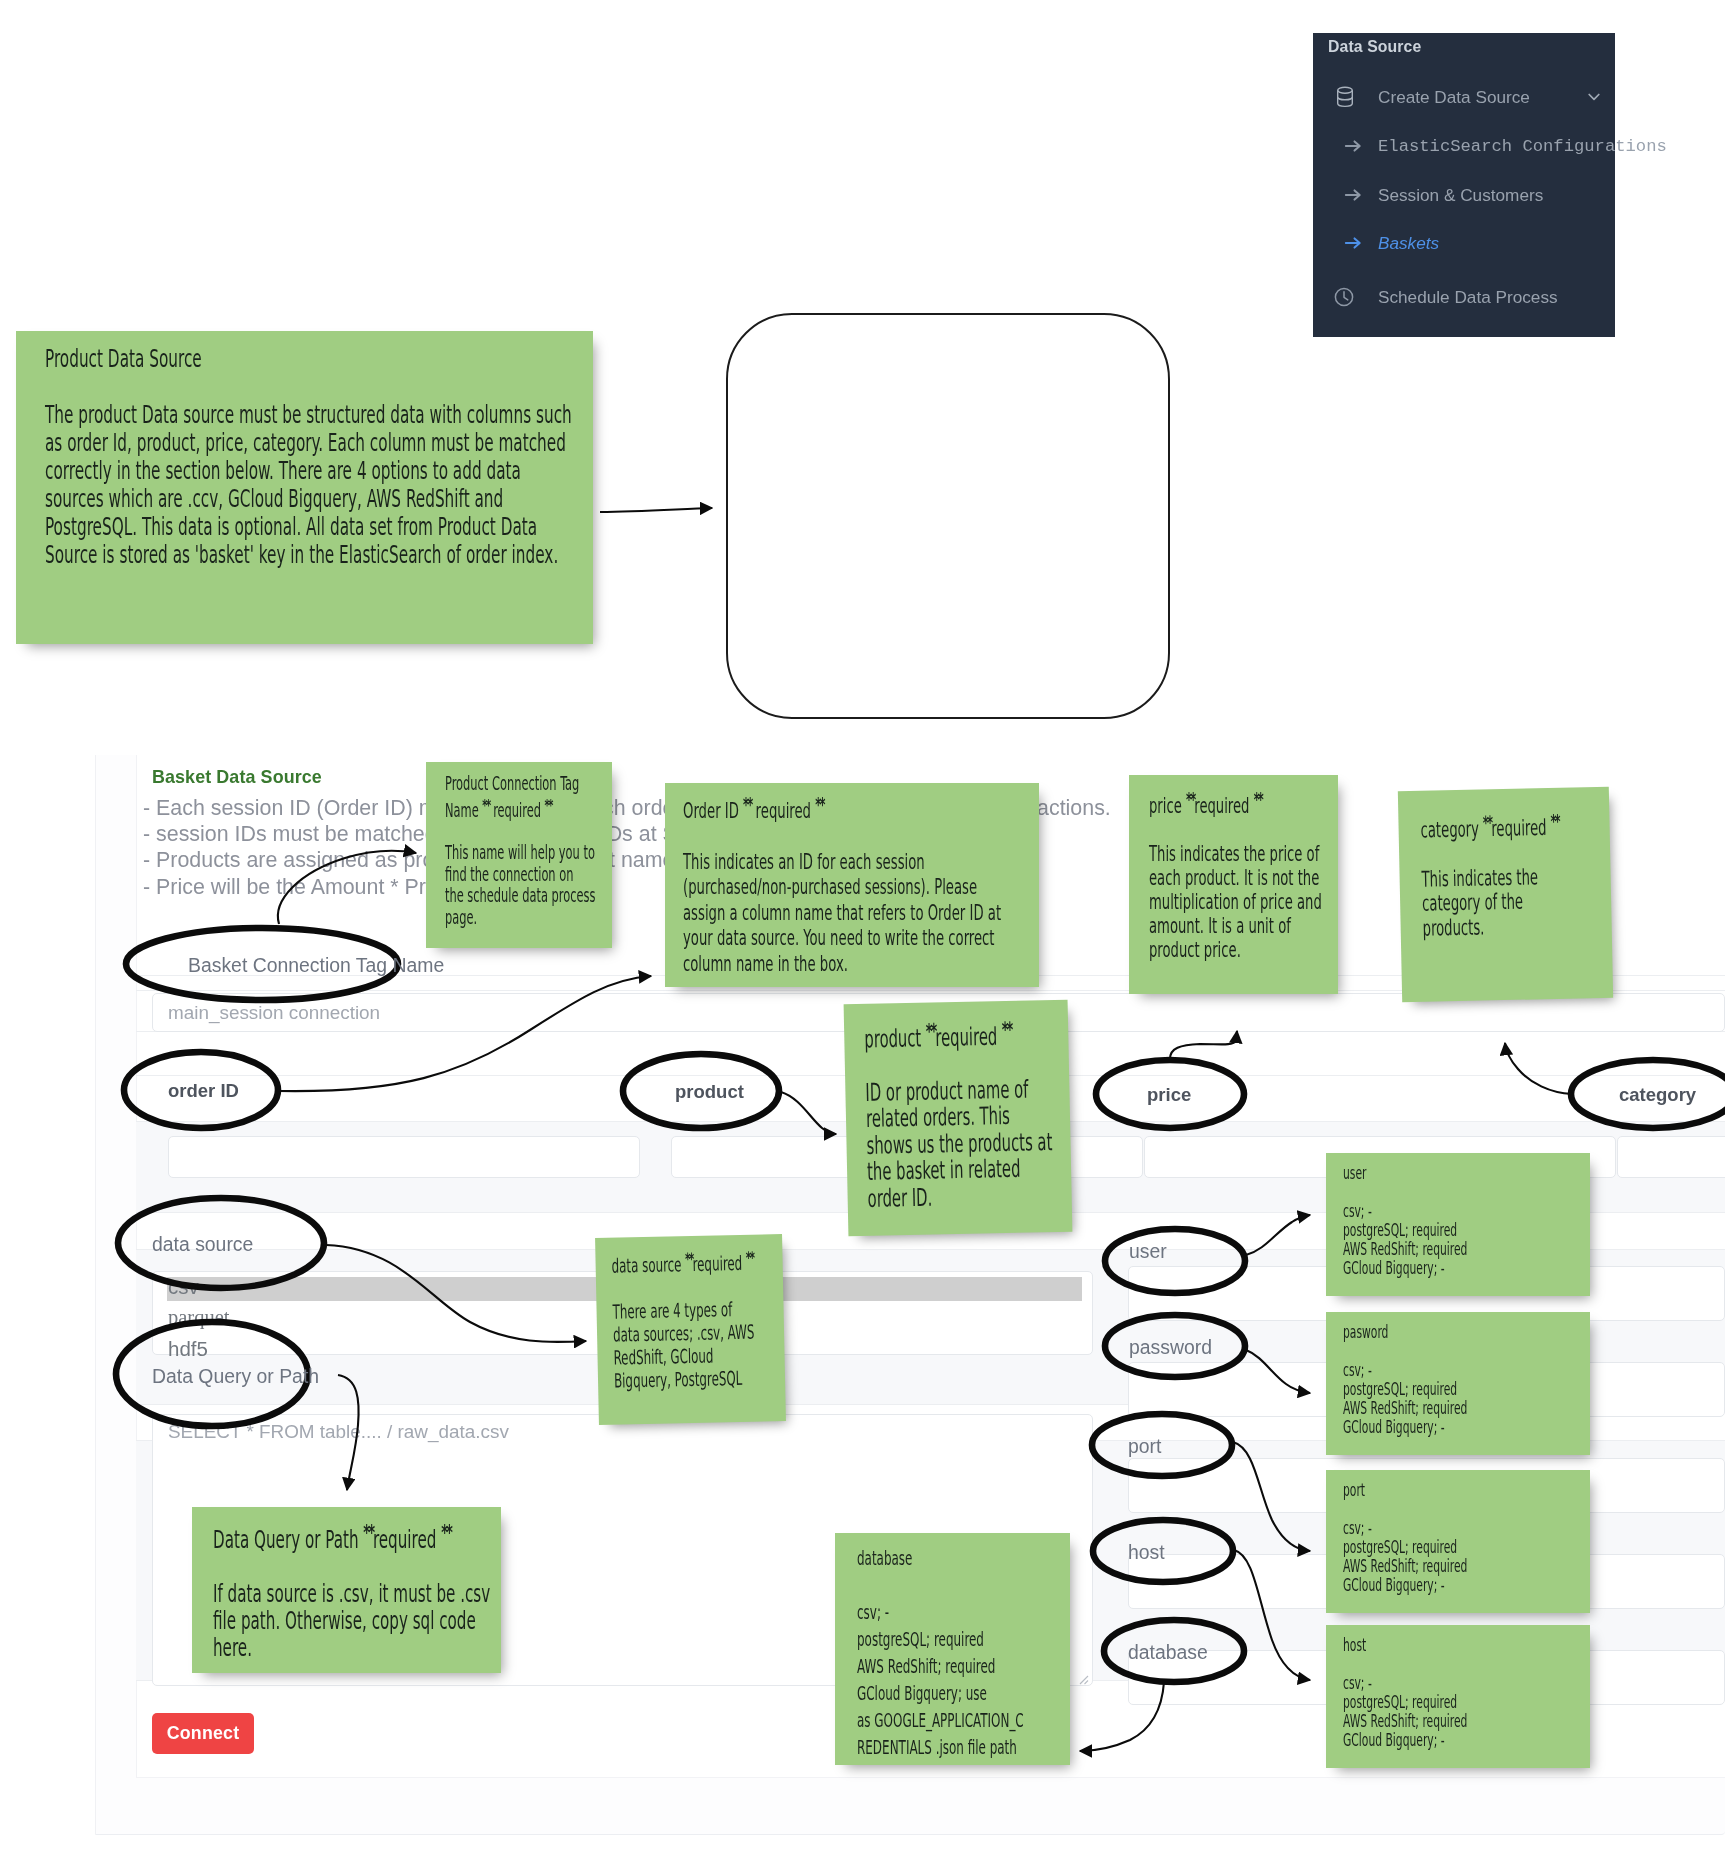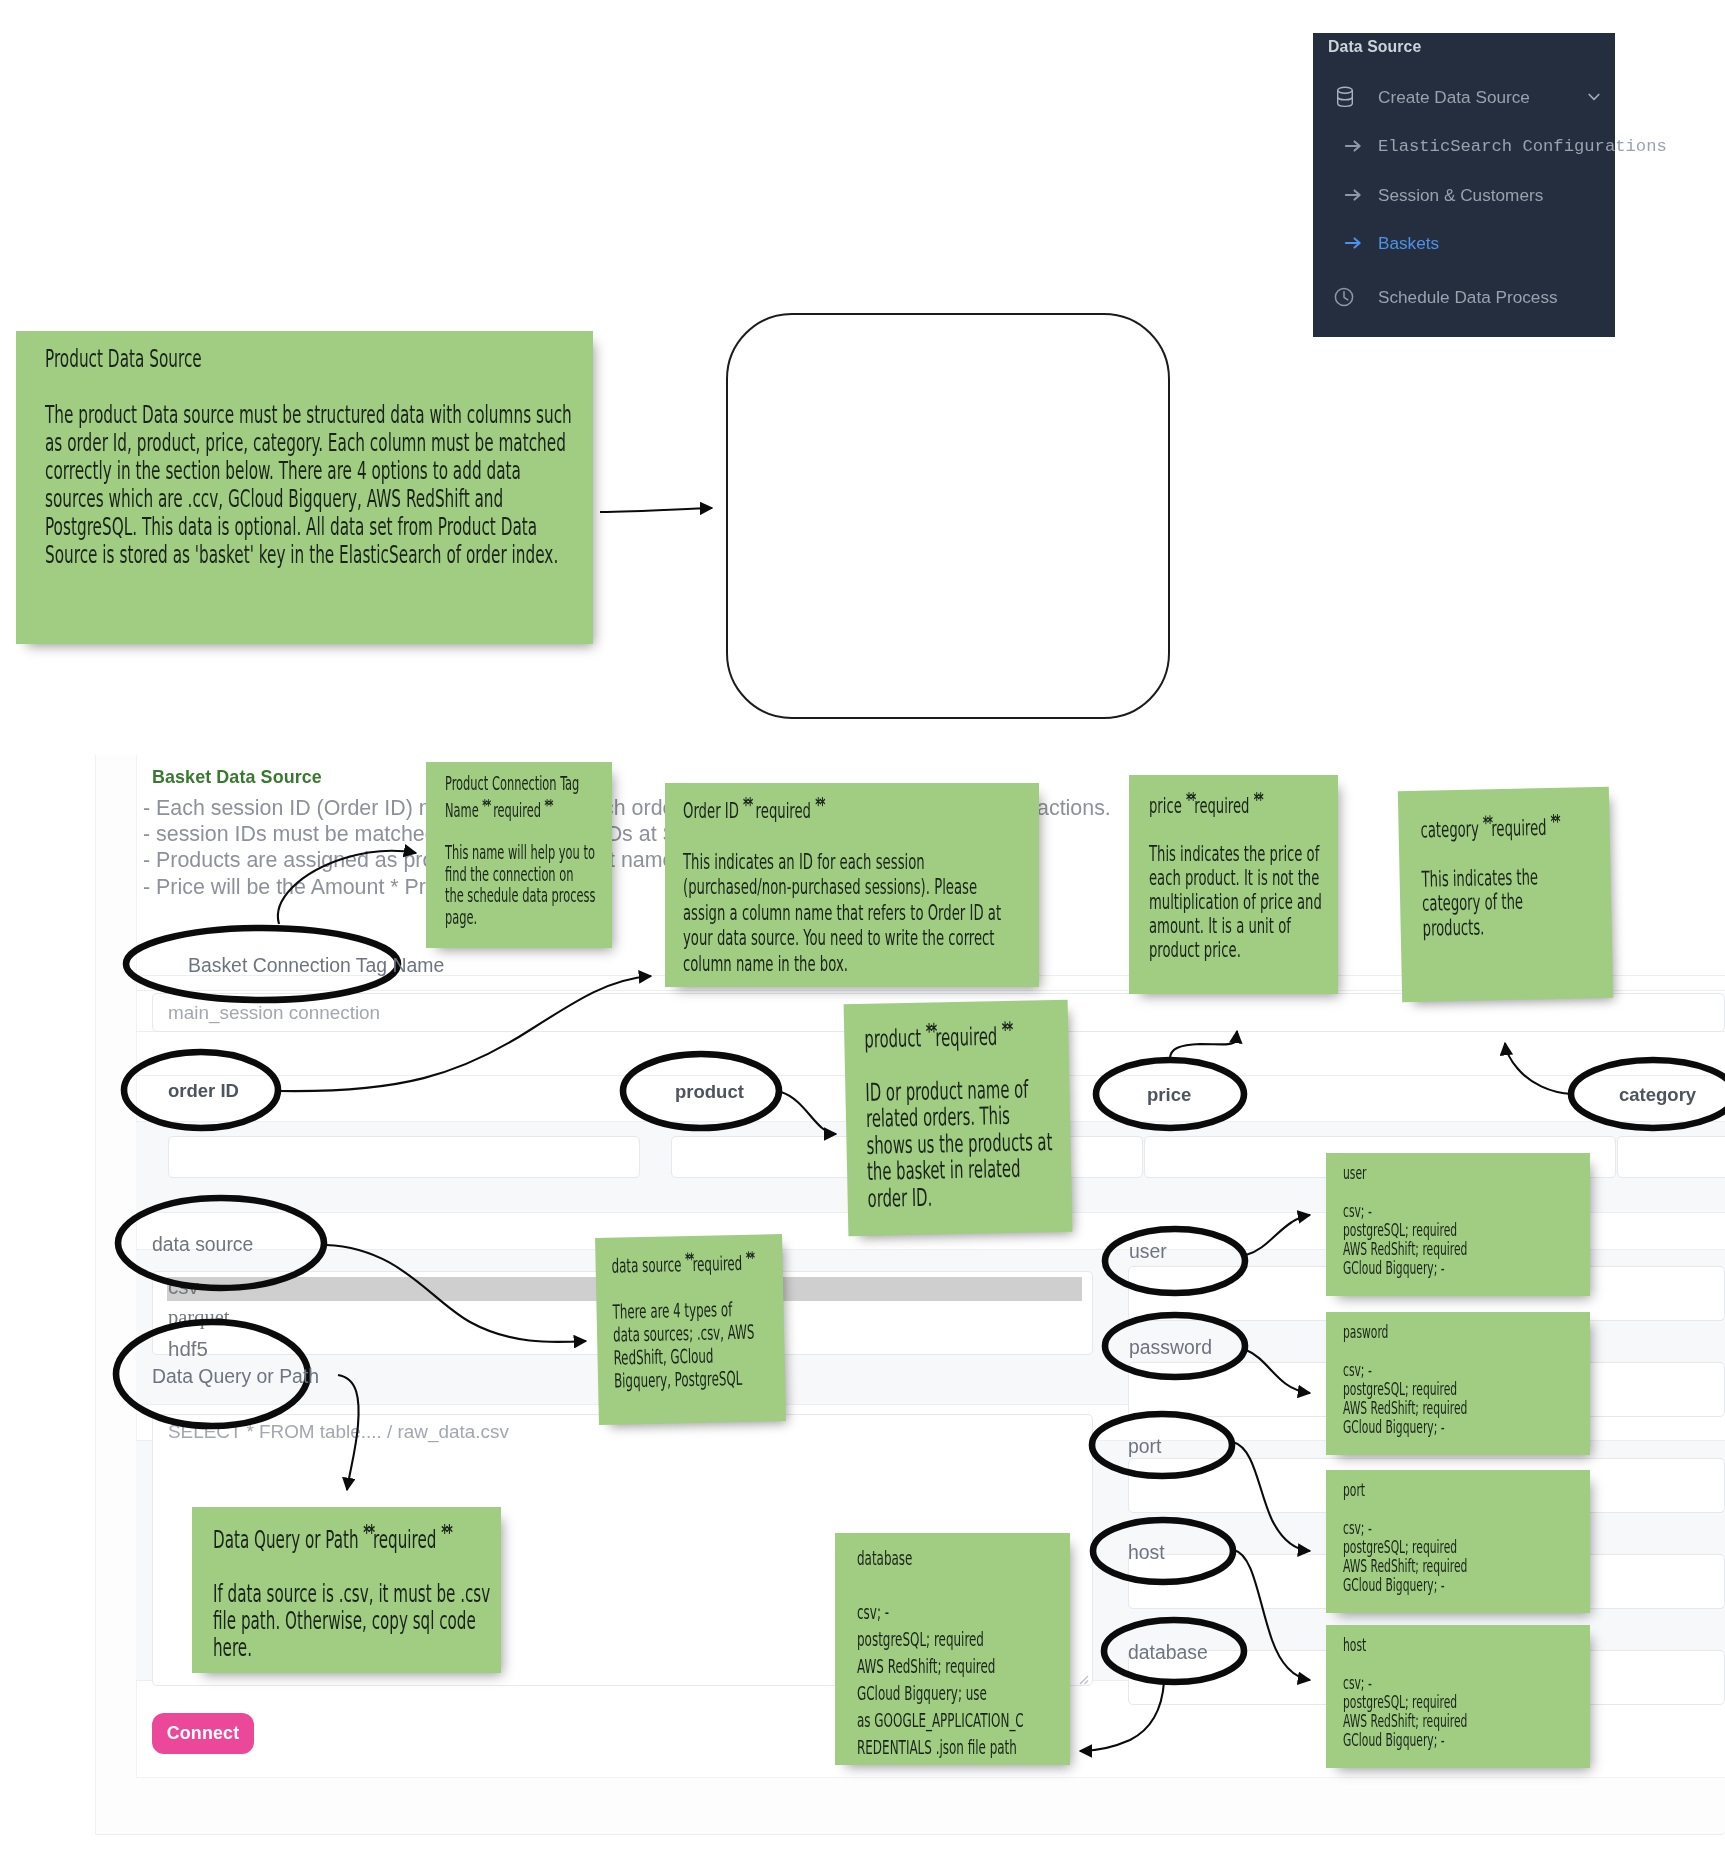--- a/index.html
+++ b/index.html
@@ -28,21 +28,21 @@
 .ast{display:inline-block;width:.33em;overflow:visible;}
 
 
 #appouter{left:95px;top:755px;width:1630px;height:1080px;background:#fdfdfe;border-left:1px solid #f0f1f4;border-bottom:1px solid #eceef2;border-radius:0 0 4px 0;}
 #appcard{left:136px;top:755px;width:1589px;height:1023px;background:#fff;border-left:1px solid #f1f2f5;border-bottom:1px solid #f2f3f6;}
 #formheading{left:152px;top:767px;font-size:17.9px;font-weight:bold;color:#39792f;letter-spacing:.1px;}
 .bullet{left:143px;font-size:21.4px;color:#8d919b;white-space:nowrap;}
 .finput{border:1px solid #e5e8ec;border-radius:5px;background:#fff;}
 .fband{background:#f7f8fa;}
 .fph{font-size:18.9px;color:#a2a7b0;white-space:nowrap;}
-#connectbtn{left:152px;top:1713px;width:102px;height:41px;background:#ec4899;color:#fff;border-radius:12px;display:flex;align-items:center;justify-content:center;font-size:17.8px;font-weight:bold;letter-spacing:.2px;}
+#connectbtn{left:152px;top:1713px;width:102px;height:41px;background:#ef4444;color:#fff;border-radius:5px;display:flex;align-items:center;justify-content:center;font-size:17.8px;font-weight:bold;letter-spacing:.2px;}
 .selopt{font-size:20.5px;color:#72787f;}
 .selhl{background:#cfcfcf;}
 
 
 svg#ann{position:absolute;left:0;top:0;width:1725px;height:1864px;overflow:visible;}
 .circlabel{position:absolute;font-size:19.4px;color:#6d7480;white-space:nowrap;}
 
 </style>
 </head>
 <body>
@@ -76,21 +76,21 @@
   </div>
   <div class="abs navrow" style="left:0px;top:149px;width:302px;">
     <span class="abs" style="left:40px;top:50%;transform:translate(-50%,-50%);display:flex;">
           <svg width="17" height="13" viewBox="0 0 17 13" fill="none" stroke="#8e98a6" stroke-width="2.0" stroke-linecap="round" stroke-linejoin="round">
             <path d="M1.3 6.5 H14.5"></path>
             <path d="M10.0 1.9 L15.2 6.5 L10.0 11.1"></path>
           </svg>
         </span>
     <span class="abs navlabel" style="left:65px;top:50%;transform:translateY(-50%);">Session &amp; Customers</span>
   </div>
-  <div class="abs navrow active" style="left:0px;top:197px;width:247px;">
+  <div class="abs navrow active" style="left:0px;top:197px;width:247px;font-style:italic;">
     <span class="abs" style="left:40px;top:50%;transform:translate(-50%,-50%);display:flex;">
           <svg width="17" height="13" viewBox="0 0 17 13" fill="none" stroke="#4e91e8" stroke-width="2.0" stroke-linecap="round" stroke-linejoin="round">
             <path d="M1.3 6.5 H14.5"></path>
             <path d="M10.0 1.9 L15.2 6.5 L10.0 11.1"></path>
           </svg>
         </span>
     <span class="abs navlabel" style="left:65px;top:50%;transform:translateY(-50%);">Baskets</span>
   </div>
   <div class="abs navrow" style="left:0px;top:251px;width:302px;">
     <span class="abs" style="left:31px;top:50%;transform:translate(-50%,-50%);display:flex;">

